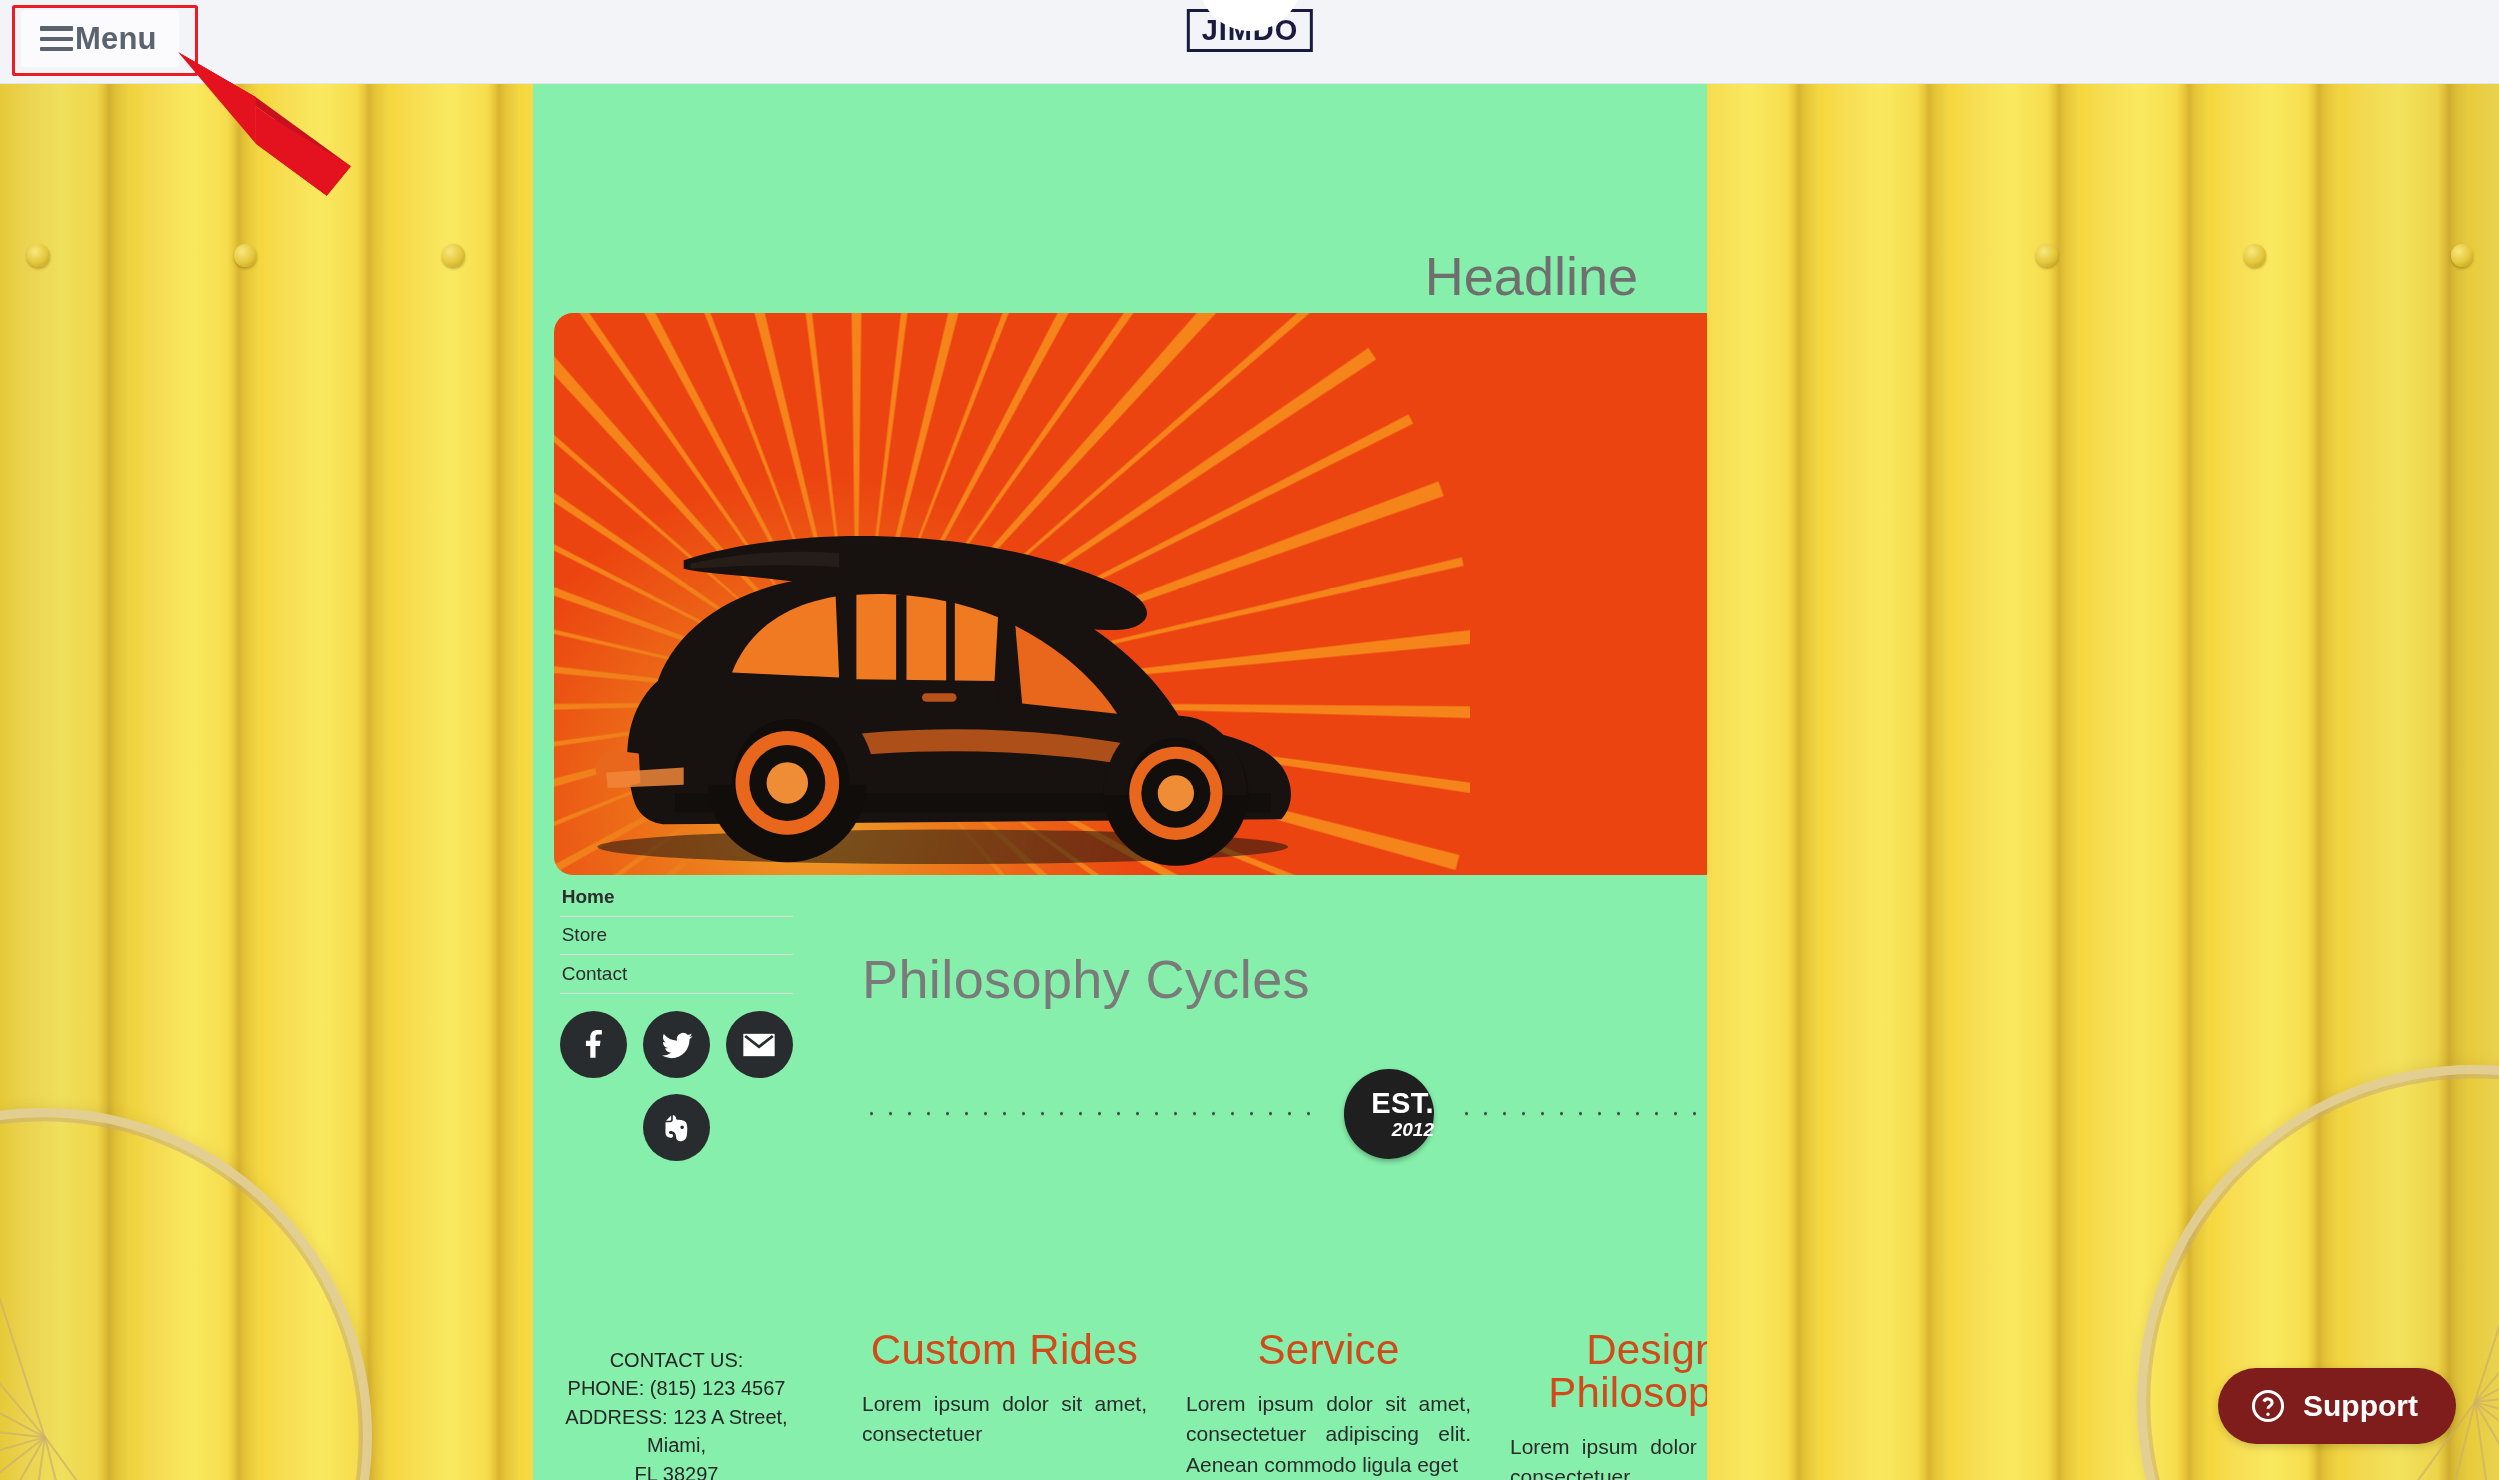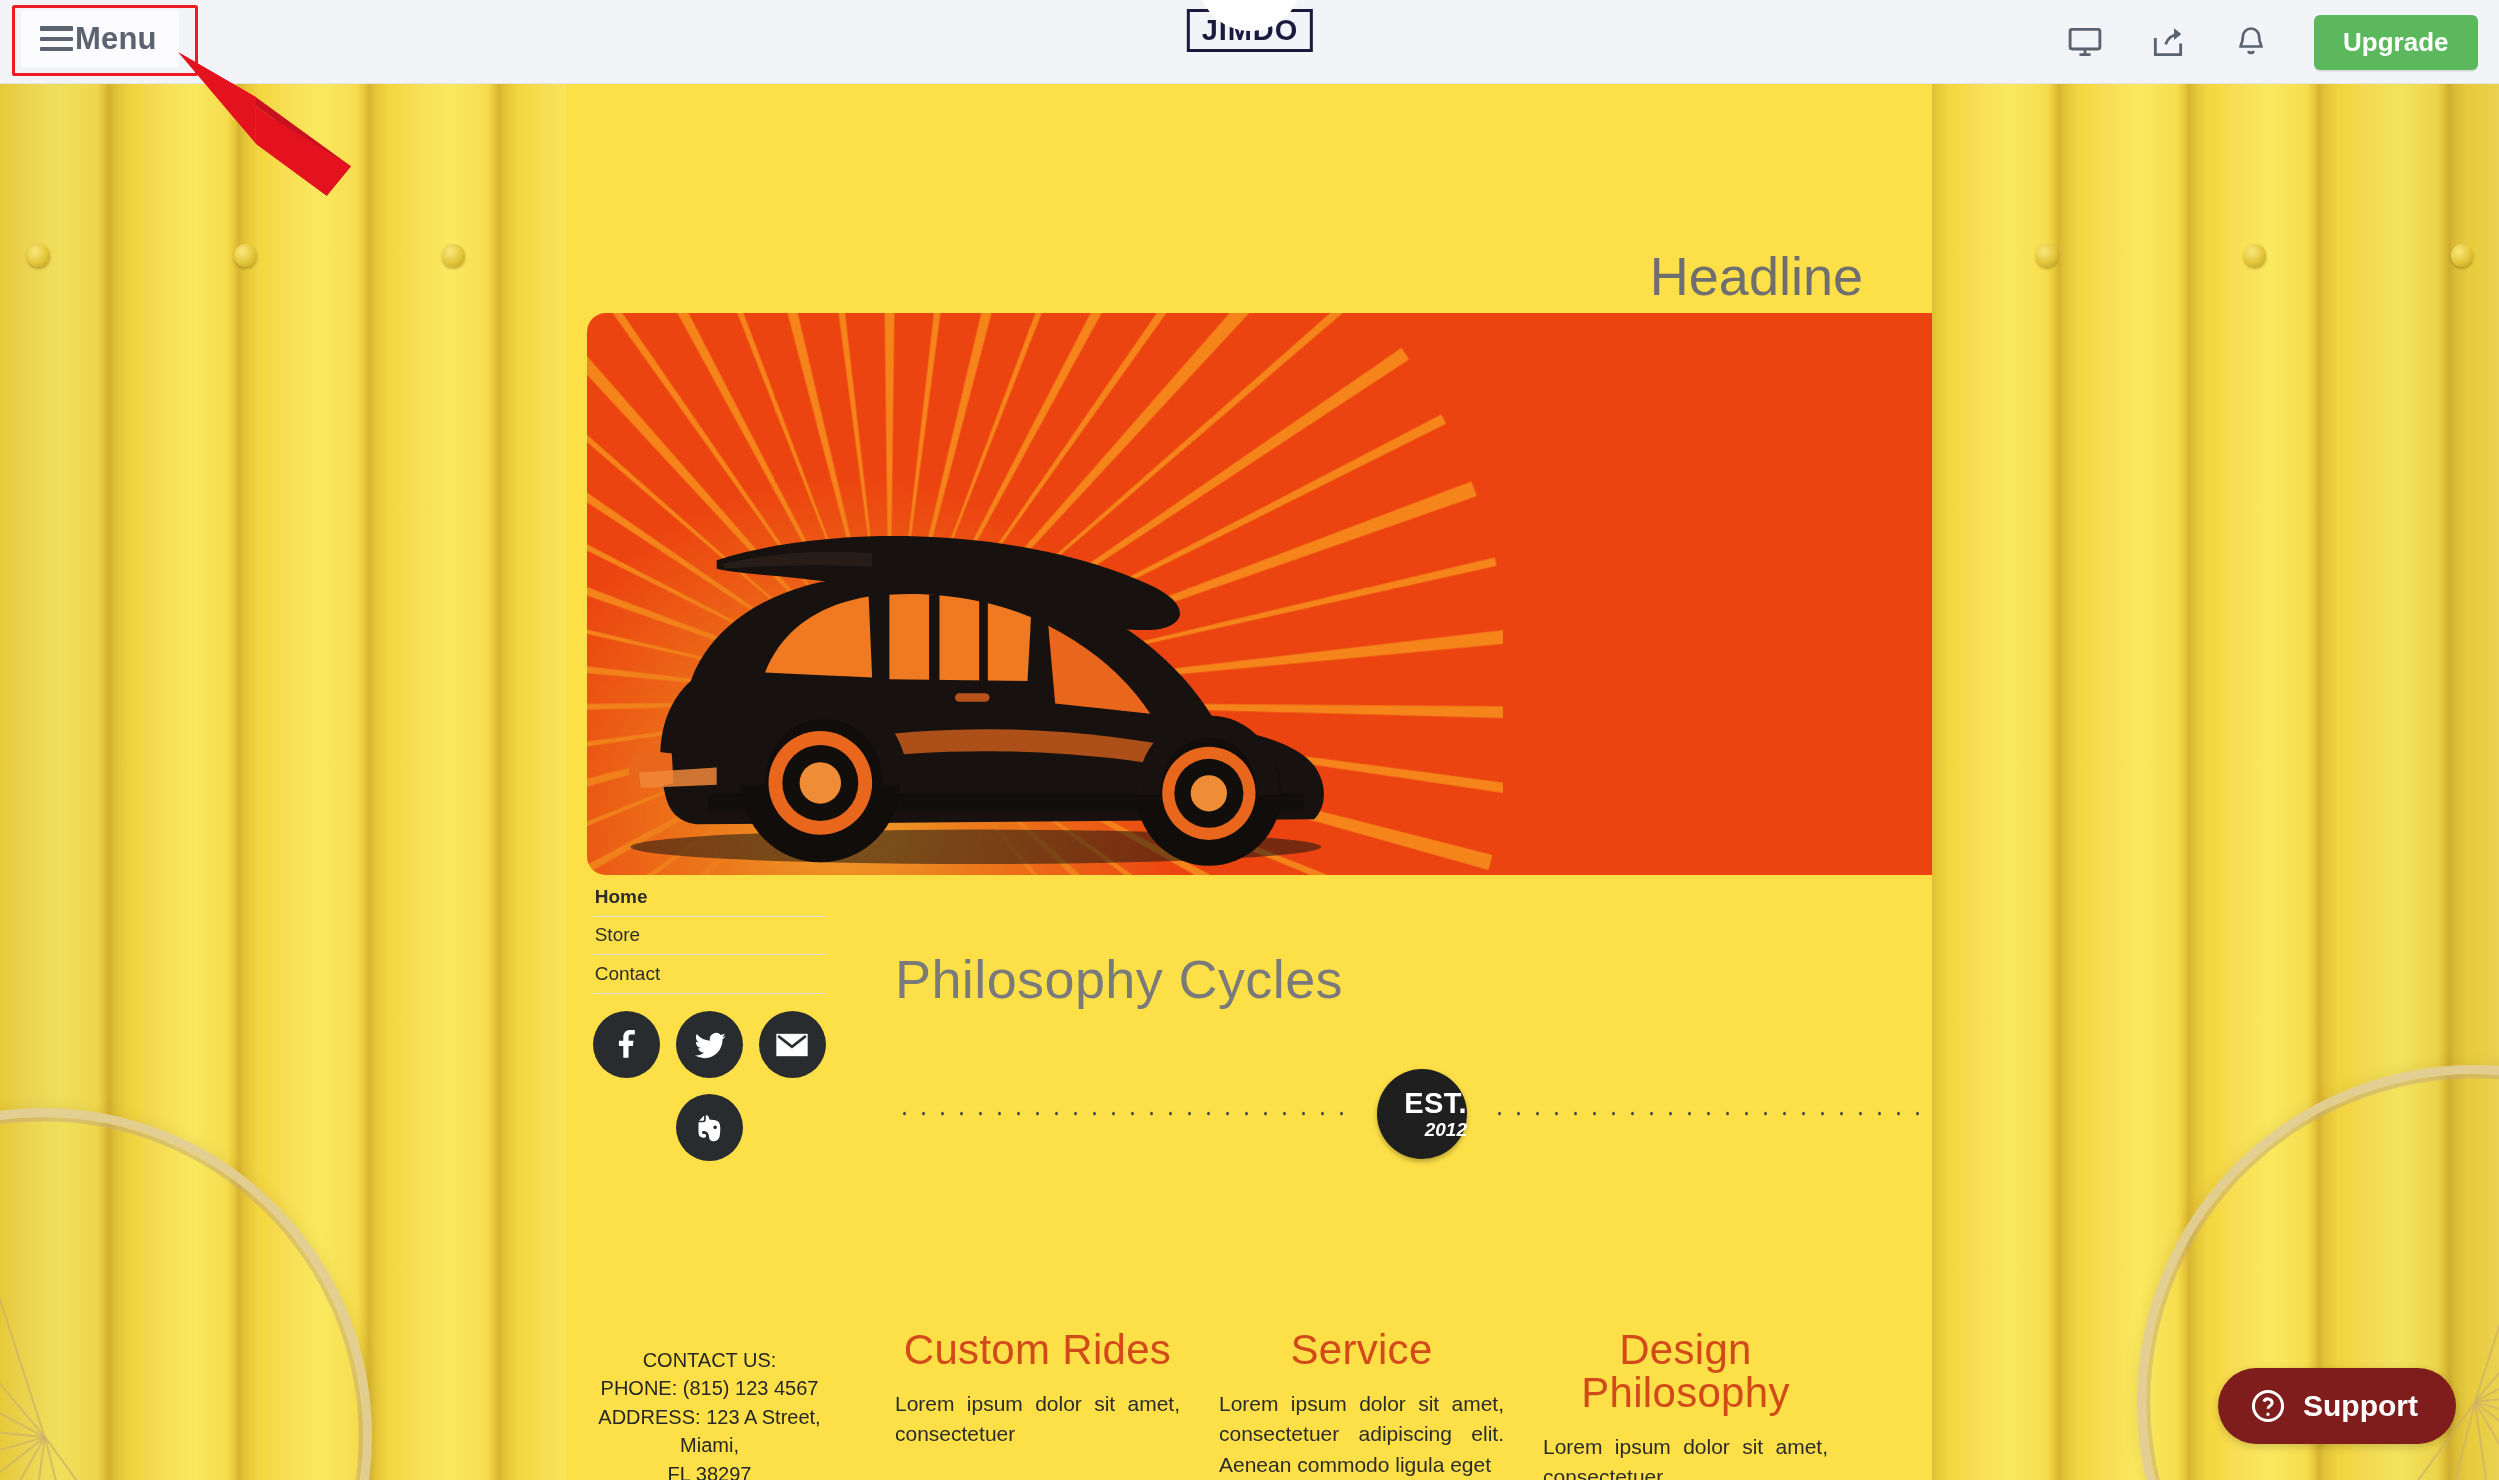--- a/index.html
+++ b/index.html
@@ -93,25 +93,24 @@
   }
   .top-notch{
     position:absolute; left:50%; top:-31px; transform:translateX(-50%);
     width:104px; height:62px; border-radius:0 0 69px 69px;
     background:#ffffff; z-index:45;
   }
 
   
   .site{
     position:absolute; left:533px; top:84px;
-    width:1366px; height:1396px;
-    background:#fde047;
+    width:1174px; height:1396px;
+    background:#86efac;
     overflow:hidden;
     z-index:20;
-    margin-left:33px;
   }
   .site-inner{ position:relative; width:100%; height:100%; }
 
   .headline{
     position:absolute; right:69px; top:161px;
     font-size:54px; color:#6f6f6f; font-weight:400;
     font-family:"Liberation Sans", sans-serif;
   }
 
   
@@ -433,42 +432,20 @@
     <span class="hamburger">
         <i></i>
         <i></i>
         <i></i>
       </span>
     <span class="label">Menu</span>
   </div>
 
   <div class="jimdo-logo">JIMDO</div>
 
-  <div class="topbar-actions">
-    <div class="tb-icon">
-      <svg width="38" height="38" viewBox="0 0 24 24" fill="none" stroke="#5b6270" stroke-width="1.8">
-        <rect x="2.6" y="4" width="18.8" height="12.4" rx="1.2"></rect>
-        <path d="M8.5 20h7M12 16.4V20"></path>
-      </svg>
-    </div>
-    <div class="tb-icon">
-      <svg width="38" height="38" viewBox="0 0 24 24" fill="none" stroke="#5b6270" stroke-width="1.8">
-        <path d="M4 9.5V20h16v-7"></path>
-        <path d="M10.5 13.5C12 9 15.5 7.2 19.5 7"></path>
-        <path d="M15.8 3.3 20.4 7l-4.6 3.7z" fill="#5b6270" stroke="none"></path>
-      </svg>
-    </div>
-    <div class="tb-icon">
-      <svg width="36" height="36" viewBox="0 0 24 24" fill="none" stroke="#5b6270" stroke-width="1.8">
-        <path d="M12 3a5.4 5.4 0 0 0-5.4 5.4c0 4.2-1.6 5.6-1.6 6.6h14c0-1-1.6-2.4-1.6-6.6A5.4 5.4 0 0 0 12 3z"></path>
-        <path d="M10.2 18a1.9 1.9 0 0 0 3.6 0"></path>
-      </svg>
-    </div>
-    <button class="upgrade-btn">Upgrade</button>
-  </div>
 </div>
 
 <div class="annot-box"></div>
 
 <svg class="annot-arrow" width="285" height="285" viewBox="0 0 330 330">
   <polygon points="8,24 150,118 120,152 178,196 110,200 126,156 12,82" fill="#d51023" opacity="0"></polygon>
   <g>
     <path d="M6 20 L118 98 L96 126 L178 186 L206 152 L96 72 Z" fill="#c8101f"></path>
     <path d="M6 20 L118 98 L206 152 L178 186 L96 126 L96 72 Z" fill="#e4121f"></path>
     <path d="M6 20 L96 72 L96 126 Z" fill="#e4121f"></path>

